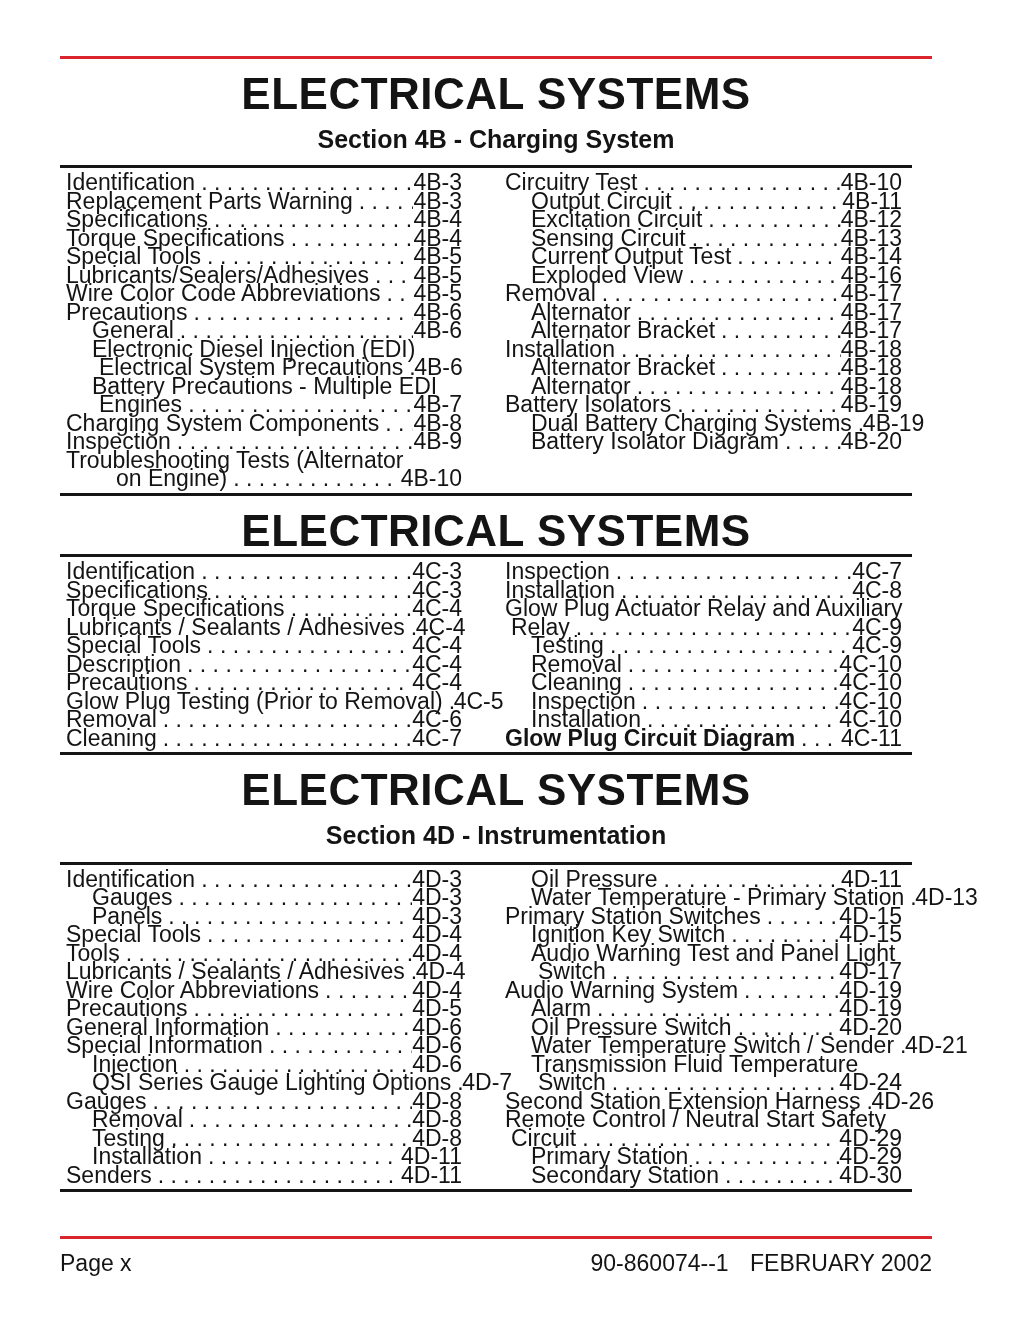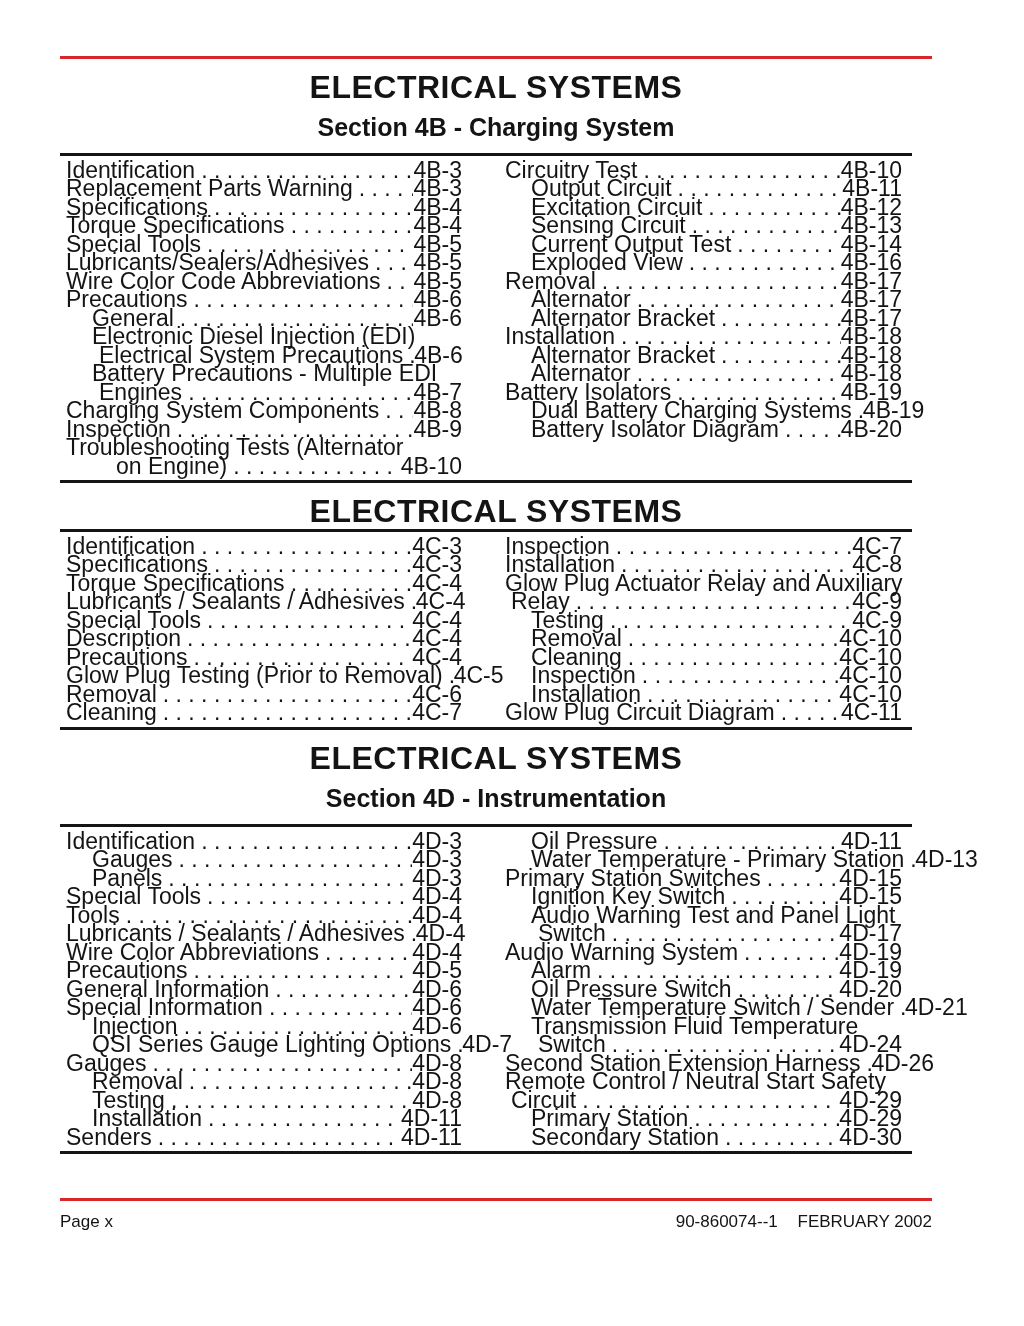--- a/index.html
+++ b/index.html
@@ -8,21 +8,21 @@
   body {
     width:1024px; height:1326px; overflow:hidden;
     background:#ffffff; color:var(--ink);
     font-family:"Liberation Sans","DejaVu Sans",sans-serif;
   }
   .content { margin-left:60px; width:872px; }
   .rule-red { height:3px; background:var(--red); width:872px; }
   .rule-top { margin-top:56px; }
   .rule-black { height:3px; background:#151515; width:852px; }
   .toc-section .title {
-    font-size:32px; font-weight:bold; text-align:center;
+    font-size:44px; font-weight:bold; text-align:center;
     margin:12px 0 0; line-height:1.05; letter-spacing:0.5px;
   }
   .toc-section .subtitle {
     font-size:25px; font-weight:bold; text-align:center;
     margin:9px 0 13px; line-height:1.05;
   }
   .columns {
     display:flex; padding:5px 0 5px 6px;
     font-size:23px; line-height:18.5px;
   }
@@ -32,21 +32,21 @@
   .row { display:flex; align-items:baseline; }
   .row .t { white-space:nowrap; flex:none; }
   .row .leader {
     flex:1 1 0; min-width:0; overflow:hidden; white-space:nowrap;
     padding:0 5px 0 6px; color:var(--ink);
   }
   .row .p { white-space:nowrap; flex:none; text-align:right; }
   .page-footer { margin-top:44px; }
   .footer-row {
     display:flex; justify-content:space-between; align-items:flex-end;
-    width:872px; margin-top:11px; font-size:17px;
+    width:872px; margin-top:11px; font-size:23px;
   }
   .footer-right span { white-space:nowrap; }
   .footer-right .date { margin-left:15px; }
 </style>
 </head>
 <body>
 
 <div class="content">
   <div class="rule-red rule-top"></div>
   <main id="sections">
@@ -310,21 +310,21 @@
               <span class="t" style="padding-left: 26px;">Inspection</span>
               <span class="leader">. . . . . . . . . . . . . . . . . . . . . . . . . . . . . . . . . . . . . . . . . . . . . . . . . . . . . . . . . . . . </span>
               <span class="p">4C-10</span>
             </div>
             <div class="row">
               <span class="t" style="padding-left: 26px;">Installation</span>
               <span class="leader">. . . . . . . . . . . . . . . . . . . . . . . . . . . . . . . . . . . . . . . . . . . . . . . . . . . . . . . . . . . . </span>
               <span class="p">4C-10</span>
             </div>
             <div class="row">
-              <span class="t" style="padding-left: 0px;">Glow Plug Circuit Diagram</span>
+              <span class="t" style="padding-left: 0px; font-weight: bold;">Glow Plug Circuit Diagram</span>
               <span class="leader">. . . . . . . . . . . . . . . . . . . . . . . . . . . . . . . . . . . . . . . . . . . . . . . . . . . . . . . . . . . . </span>
               <span class="p">4C-11</span>
             </div>
           </div>
         </div>
         <div class="rule-black"></div>
       </section>
       <section class="toc-section">
         <h1 class="title">ELECTRICAL SYSTEMS</h1>
         <h2 class="subtitle">Section 4D - Instrumentation</h2>

